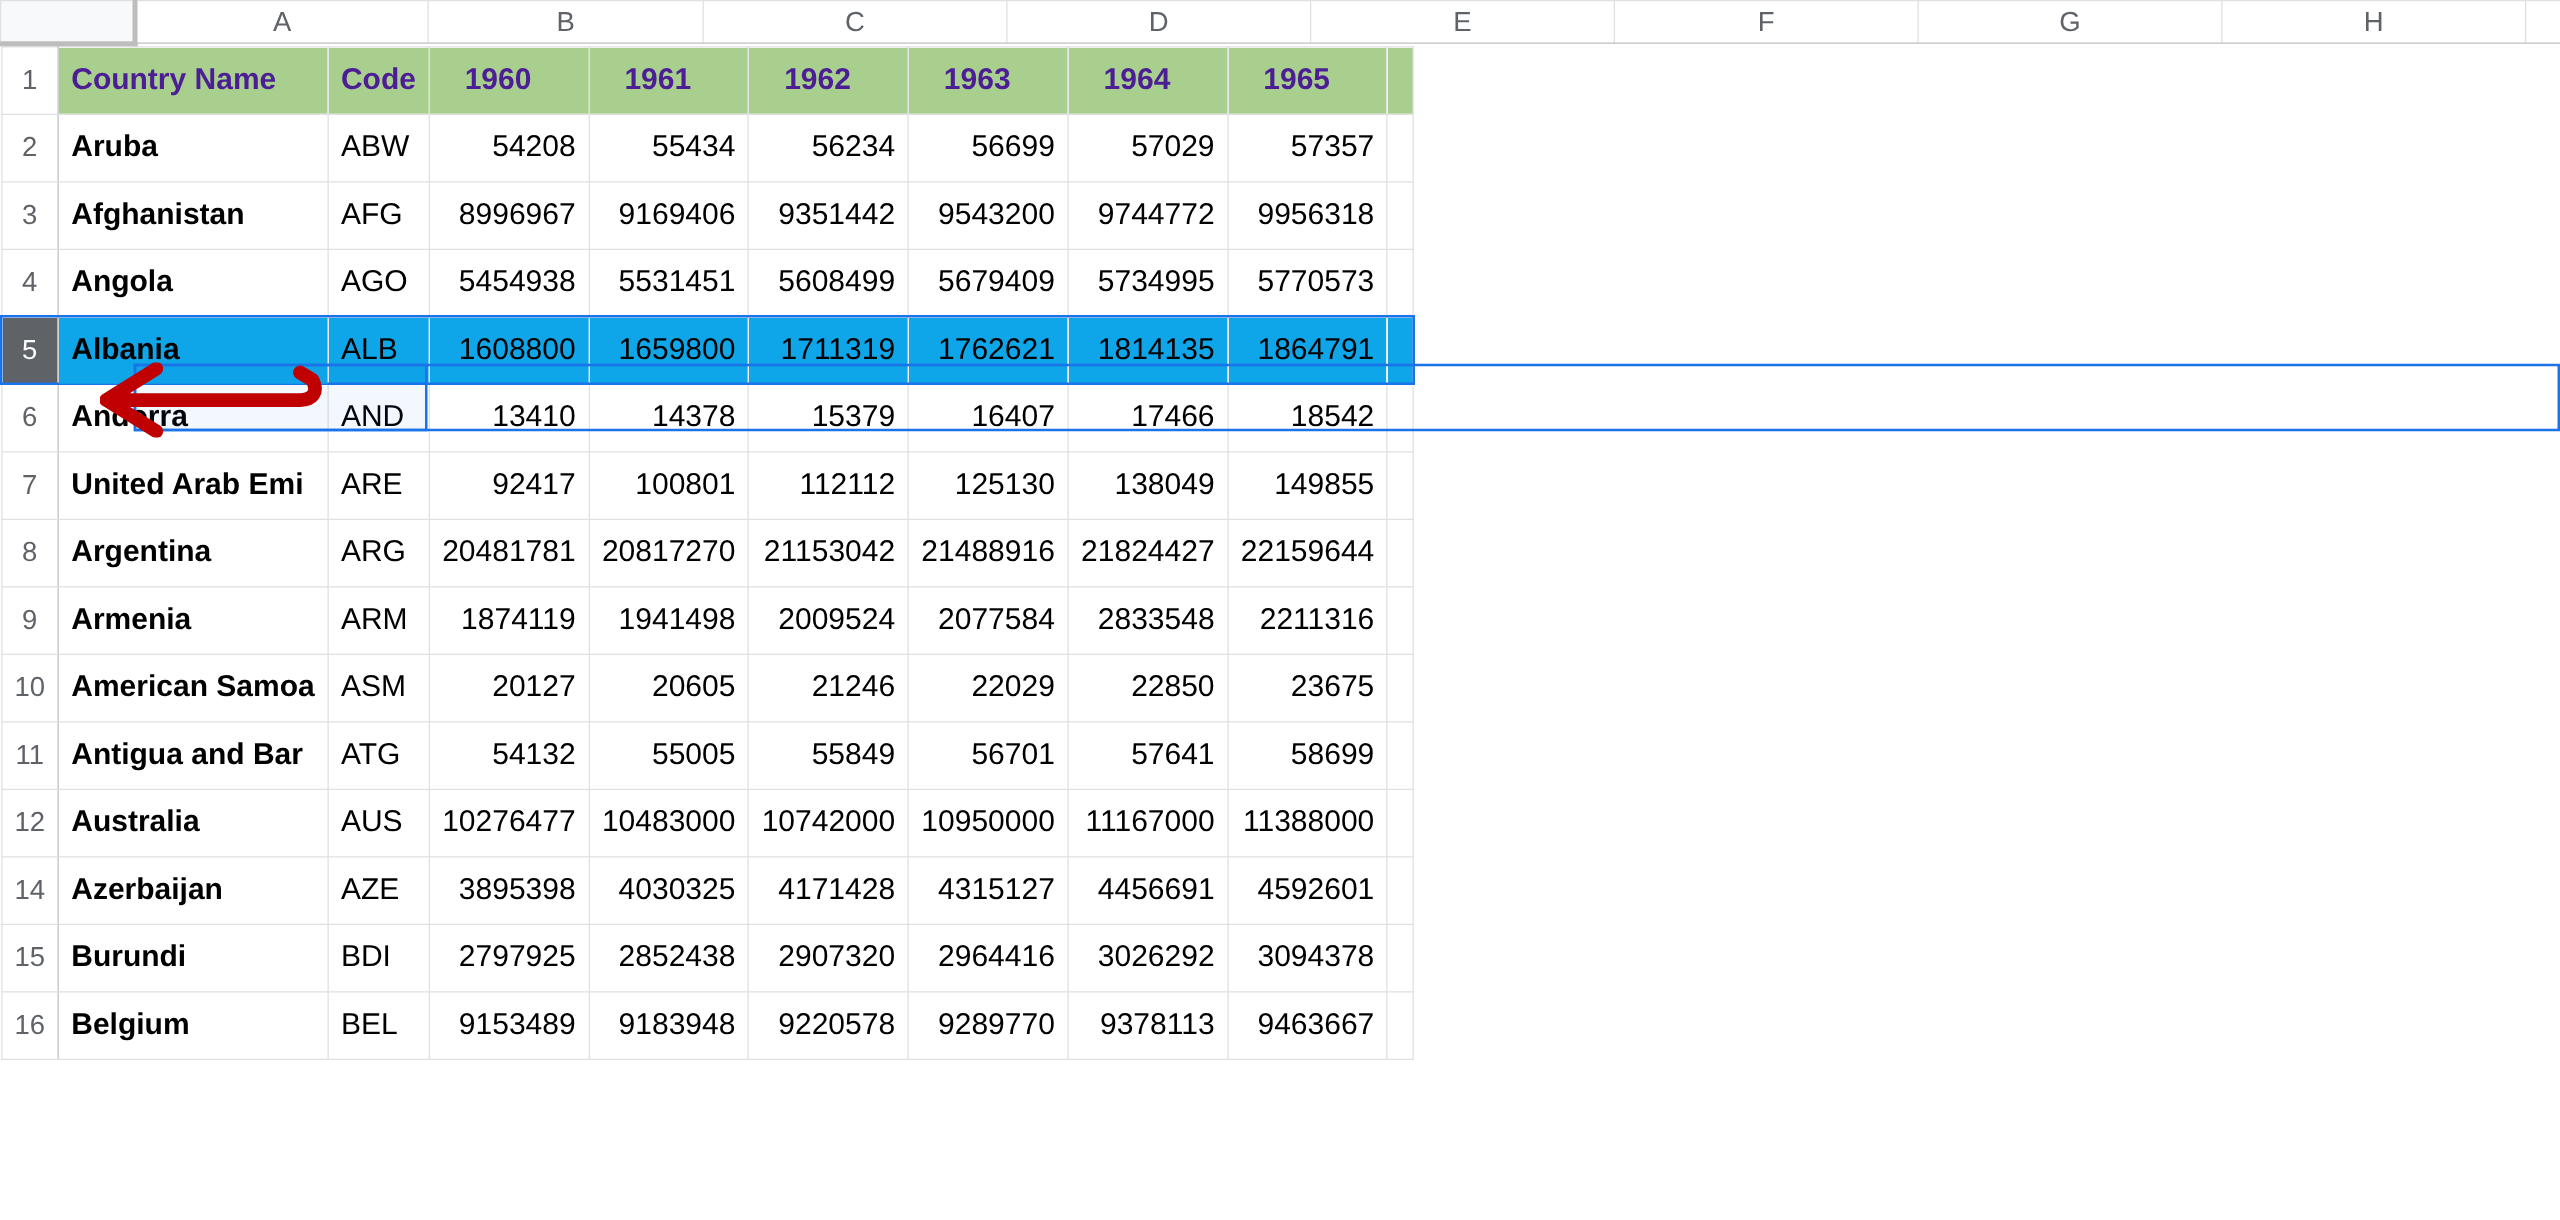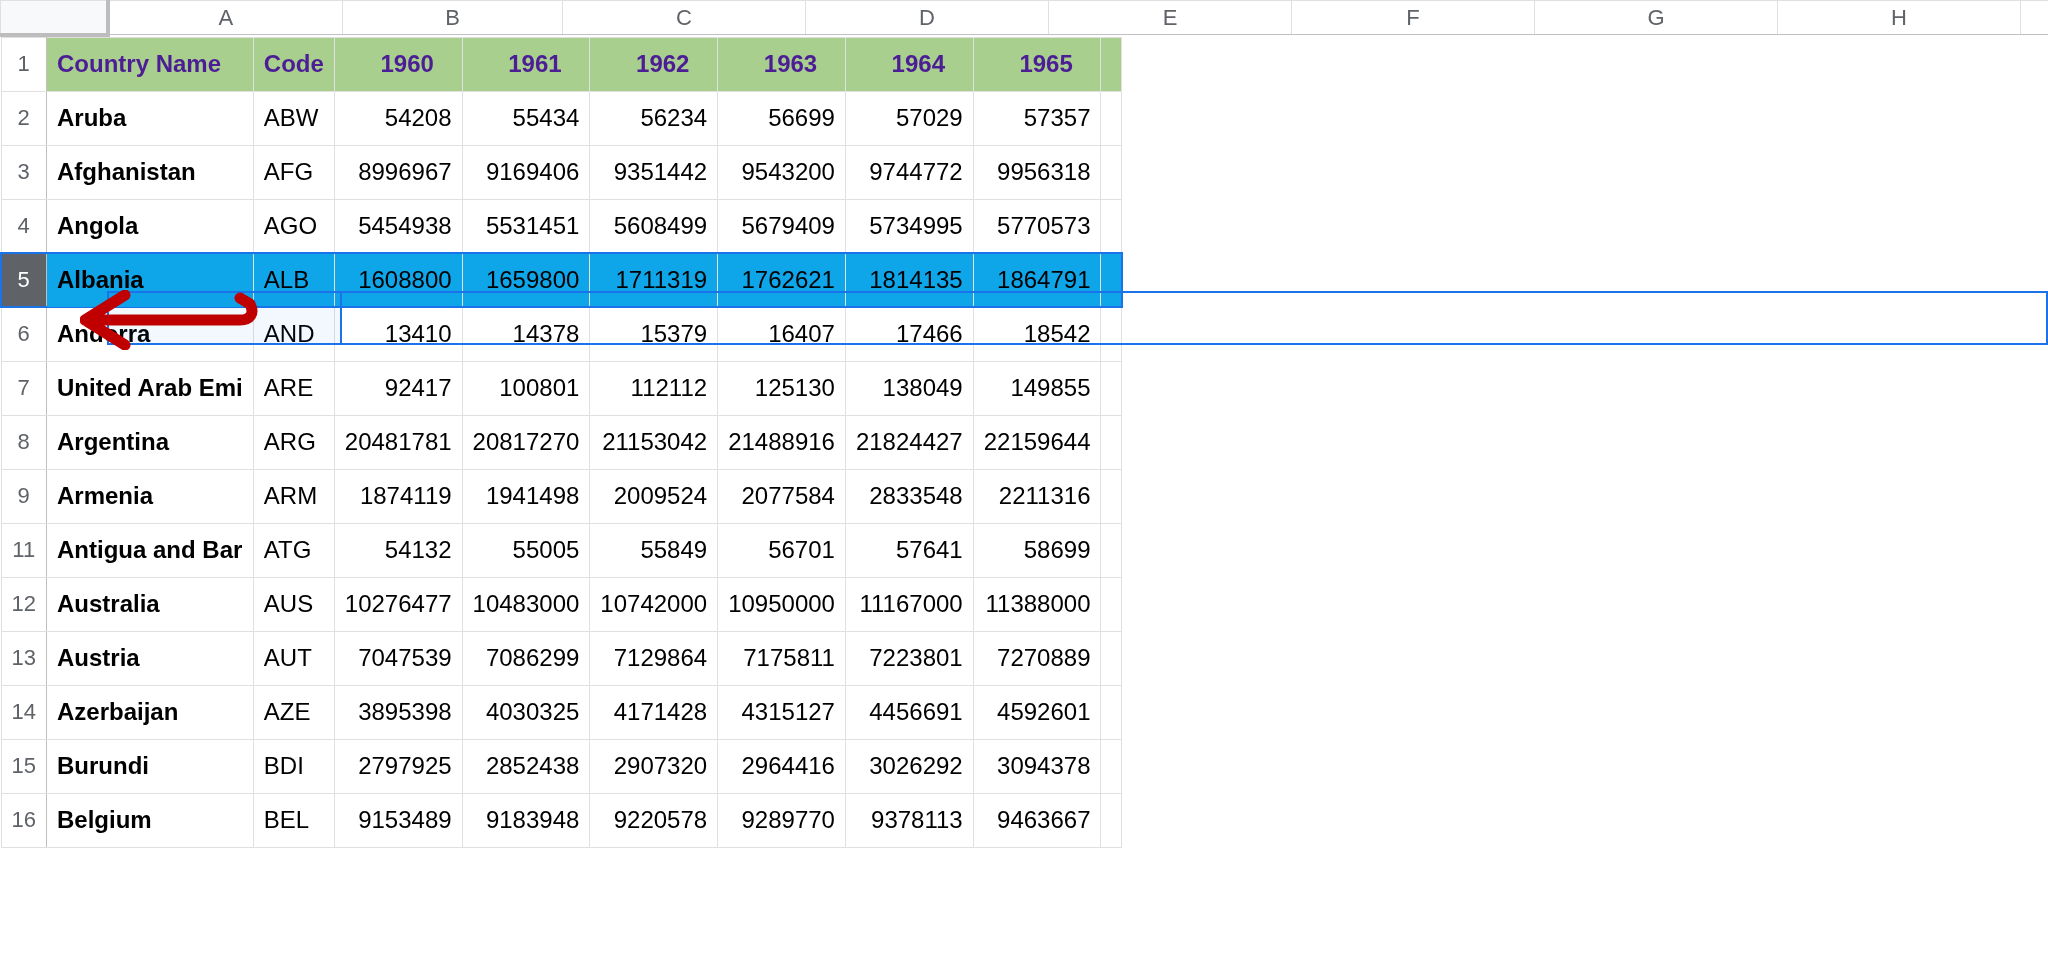--- a/index.html
+++ b/index.html
@@ -68,21 +68,21 @@
       background: #a8cf8e;
       font-weight: bold;
       color: #4c1d95;
     }
     .header-row .cell.row-header {
       background: #fff;
       font-weight: normal;
       color: #5f6368;
     }
     .header-row .cell.num {
-      text-align: center;
+      text-align: left;
       padding-left: 28px;
     }
     .data-row .cell.bold {
       font-weight: bold;
     }
     .data-row .cell.num {
       text-align: right;
     }
     .selected-row .cell {
       background: #0ea5e9;
@@ -268,20 +268,32 @@
         <div class="cell col-b">ARM</div>
         <div class="cell col-c num">1874119</div>
         <div class="cell col-d num">1941498</div>
         <div class="cell col-e num">2009524</div>
         <div class="cell col-f num">2077584</div>
         <div class="cell col-g num">2833548</div>
         <div class="cell col-h num">2211316</div>
         <div class="cell col-i"></div>
       </div>
       <div class="row data-row">
+        <div class="cell row-header">10</div>
+        <div class="cell col-a bold">American Samoa</div>
+        <div class="cell col-b">ASM</div>
+        <div class="cell col-c num">20127</div>
+        <div class="cell col-d num">20605</div>
+        <div class="cell col-e num">21246</div>
+        <div class="cell col-f num">22029</div>
+        <div class="cell col-g num">22850</div>
+        <div class="cell col-h num">23675</div>
+        <div class="cell col-i"></div>
+      </div>
+      <div class="row data-row">
         <div class="cell row-header">11</div>
         <div class="cell col-a bold">Antigua and Bar</div>
         <div class="cell col-b">ATG</div>
         <div class="cell col-c num">54132</div>
         <div class="cell col-d num">55005</div>
         <div class="cell col-e num">55849</div>
         <div class="cell col-f num">56701</div>
         <div class="cell col-g num">57641</div>
         <div class="cell col-h num">58699</div>
         <div class="cell col-i"></div>
@@ -292,32 +304,20 @@
         <div class="cell col-b">AUS</div>
         <div class="cell col-c num">10276477</div>
         <div class="cell col-d num">10483000</div>
         <div class="cell col-e num">10742000</div>
         <div class="cell col-f num">10950000</div>
         <div class="cell col-g num">11167000</div>
         <div class="cell col-h num">11388000</div>
         <div class="cell col-i"></div>
       </div>
       <div class="row data-row">
-        <div class="cell row-header">13</div>
-        <div class="cell col-a bold">Austria</div>
-        <div class="cell col-b">AUT</div>
-        <div class="cell col-c num">7047539</div>
-        <div class="cell col-d num">7086299</div>
-        <div class="cell col-e num">7129864</div>
-        <div class="cell col-f num">7175811</div>
-        <div class="cell col-g num">7223801</div>
-        <div class="cell col-h num">7270889</div>
-        <div class="cell col-i"></div>
-      </div>
-      <div class="row data-row">
         <div class="cell row-header">14</div>
         <div class="cell col-a bold">Azerbaijan</div>
         <div class="cell col-b">AZE</div>
         <div class="cell col-c num">3895398</div>
         <div class="cell col-d num">4030325</div>
         <div class="cell col-e num">4171428</div>
         <div class="cell col-f num">4315127</div>
         <div class="cell col-g num">4456691</div>
         <div class="cell col-h num">4592601</div>
         <div class="cell col-i"></div>

